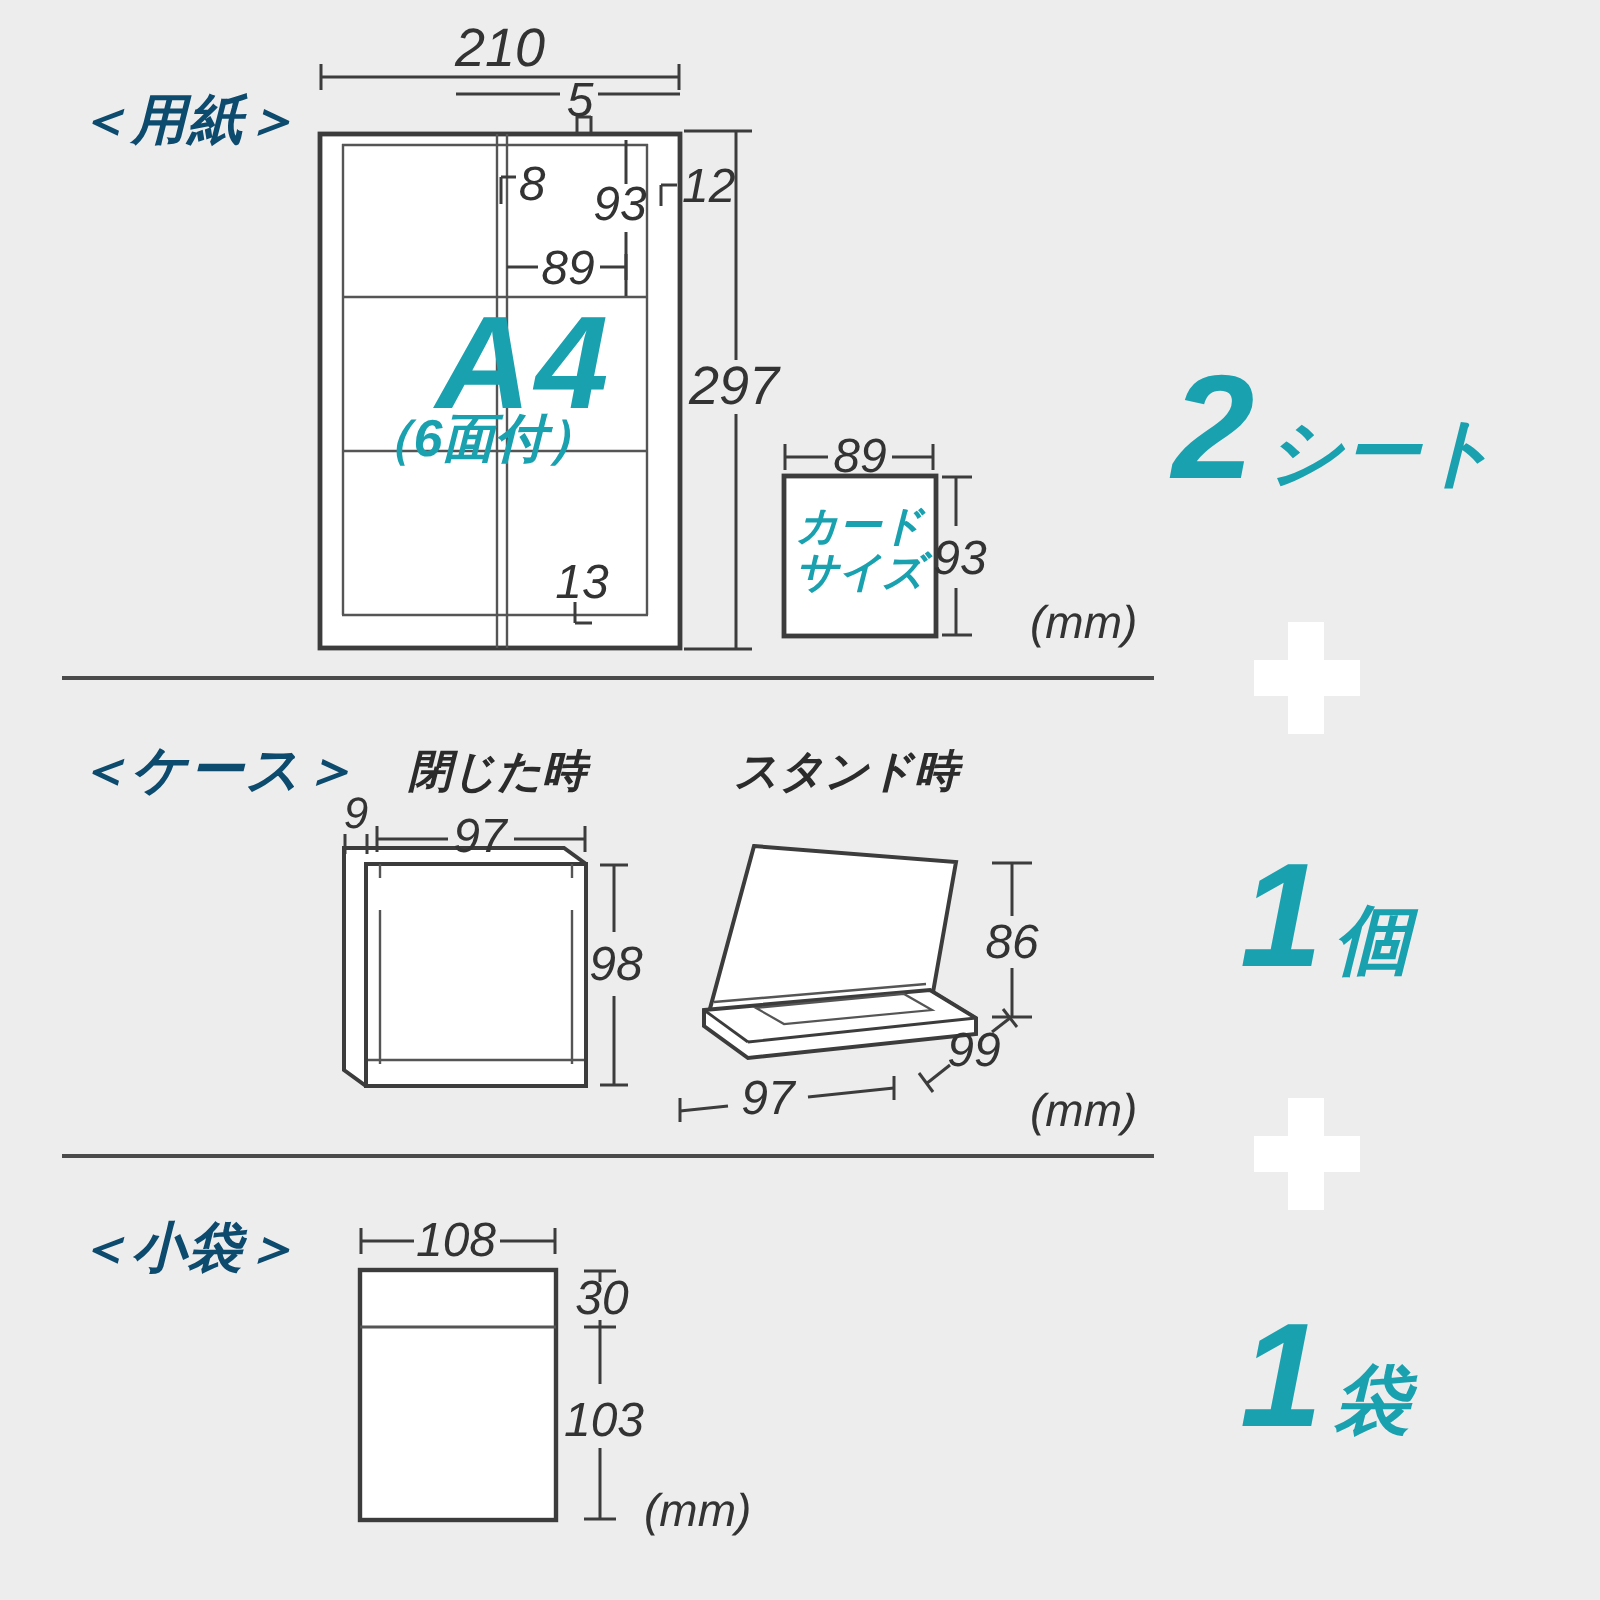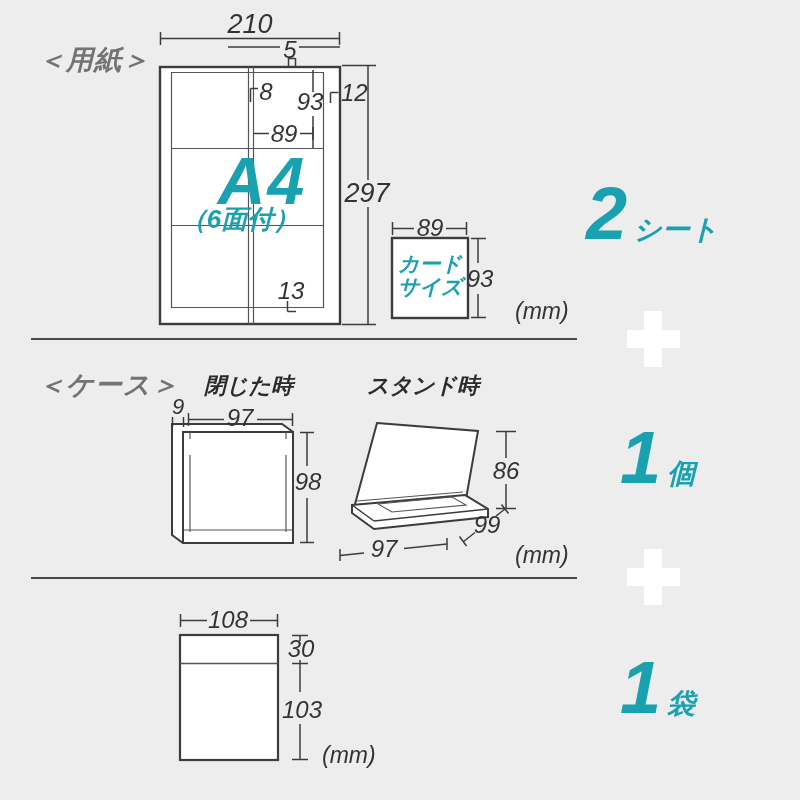--- a/index.html
+++ b/index.html
@@ -1,27 +1,27 @@
 <!DOCTYPE html>
 <html><head>
 <meta charset="utf-8">
 <style>
   html,body{margin:0;padding:0;}
   .stage{position:relative;width:800px;height:800px;background:#ededed;overflow:hidden;
          font-family:"Liberation Sans","DejaVu Sans",sans-serif;color:#2f2f2f;font-style:italic;}
   .abs{position:absolute;}
-  .sec-title{font-size:27px;font-weight:800;letter-spacing:1px;color:#737373;}
+  .sec-title{font-size:27px;font-weight:800;letter-spacing:1px;color:#0c4a6e;}
   .sub-title{font-size:22px;font-weight:800;color:#2b2b2b;}
   .teal{color:#1aa1af;}
   .a4-big{font-size:66px;font-weight:800;line-height:1;letter-spacing:2px;text-align:center;}
   .a4-sub{font-size:26px;font-weight:800;line-height:1;text-align:center;letter-spacing:0px;}
   .cardsize{font-size:21px;font-weight:800;line-height:1.1;text-align:center;}
   .qty-row{display:flex;align-items:baseline;}
   .qty-num{font-size:74px;font-weight:800;line-height:1;}
-  .qty-unit{font-size:28px;font-weight:800;line-height:1;margin-left:6px;}
+  .qty-unit{font-size:38px;font-weight:800;line-height:1;margin-left:6px;}
   .qty-note{font-size:20px;font-weight:800;letter-spacing:-0.5px;}
   .plus{width:53px;height:56px;position:absolute;}
   .plus .pb1{position:absolute;left:0;top:19px;width:53px;height:18px;background:#ffffff;}
   .plus .pb2{position:absolute;left:17px;top:0;width:18px;height:56px;background:#ffffff;}
   svg text{font-family:"Liberation Sans","DejaVu Sans",sans-serif;fill:#333333;}
   .ln{stroke:#3c3c3c;}
 </style>
 </head>
 <body>
 
@@ -191,20 +191,21 @@
 
   <div class="abs sec-title" style="left:38px;top:367px;">＜ケース＞</div>
 
   <div class="abs teal cardsize" style="left:392px;top:252px;width:76px;">
     <div>カード</div>
     <div>サイズ</div>
   </div>
   <div class="abs sub-title" style="left:367px;top:371px;">スタンド時</div>
   <div class="abs sub-title" style="left:204px;top:371px;">閉じた時</div>
 
+  <div class="abs sec-title" style="left:38px;top:606px;">＜小袋＞</div>
 
   <div class="abs teal qty-row" style="left:586px;top:177px;">
     <span class="qty-num">2</span>
     <span class="qty-unit">シート</span>
   </div>
 
   <div class="plus" style="left:627px;top:311px;">
     <div class="pb1"></div>
       <div class="pb2"></div>
   </div>

